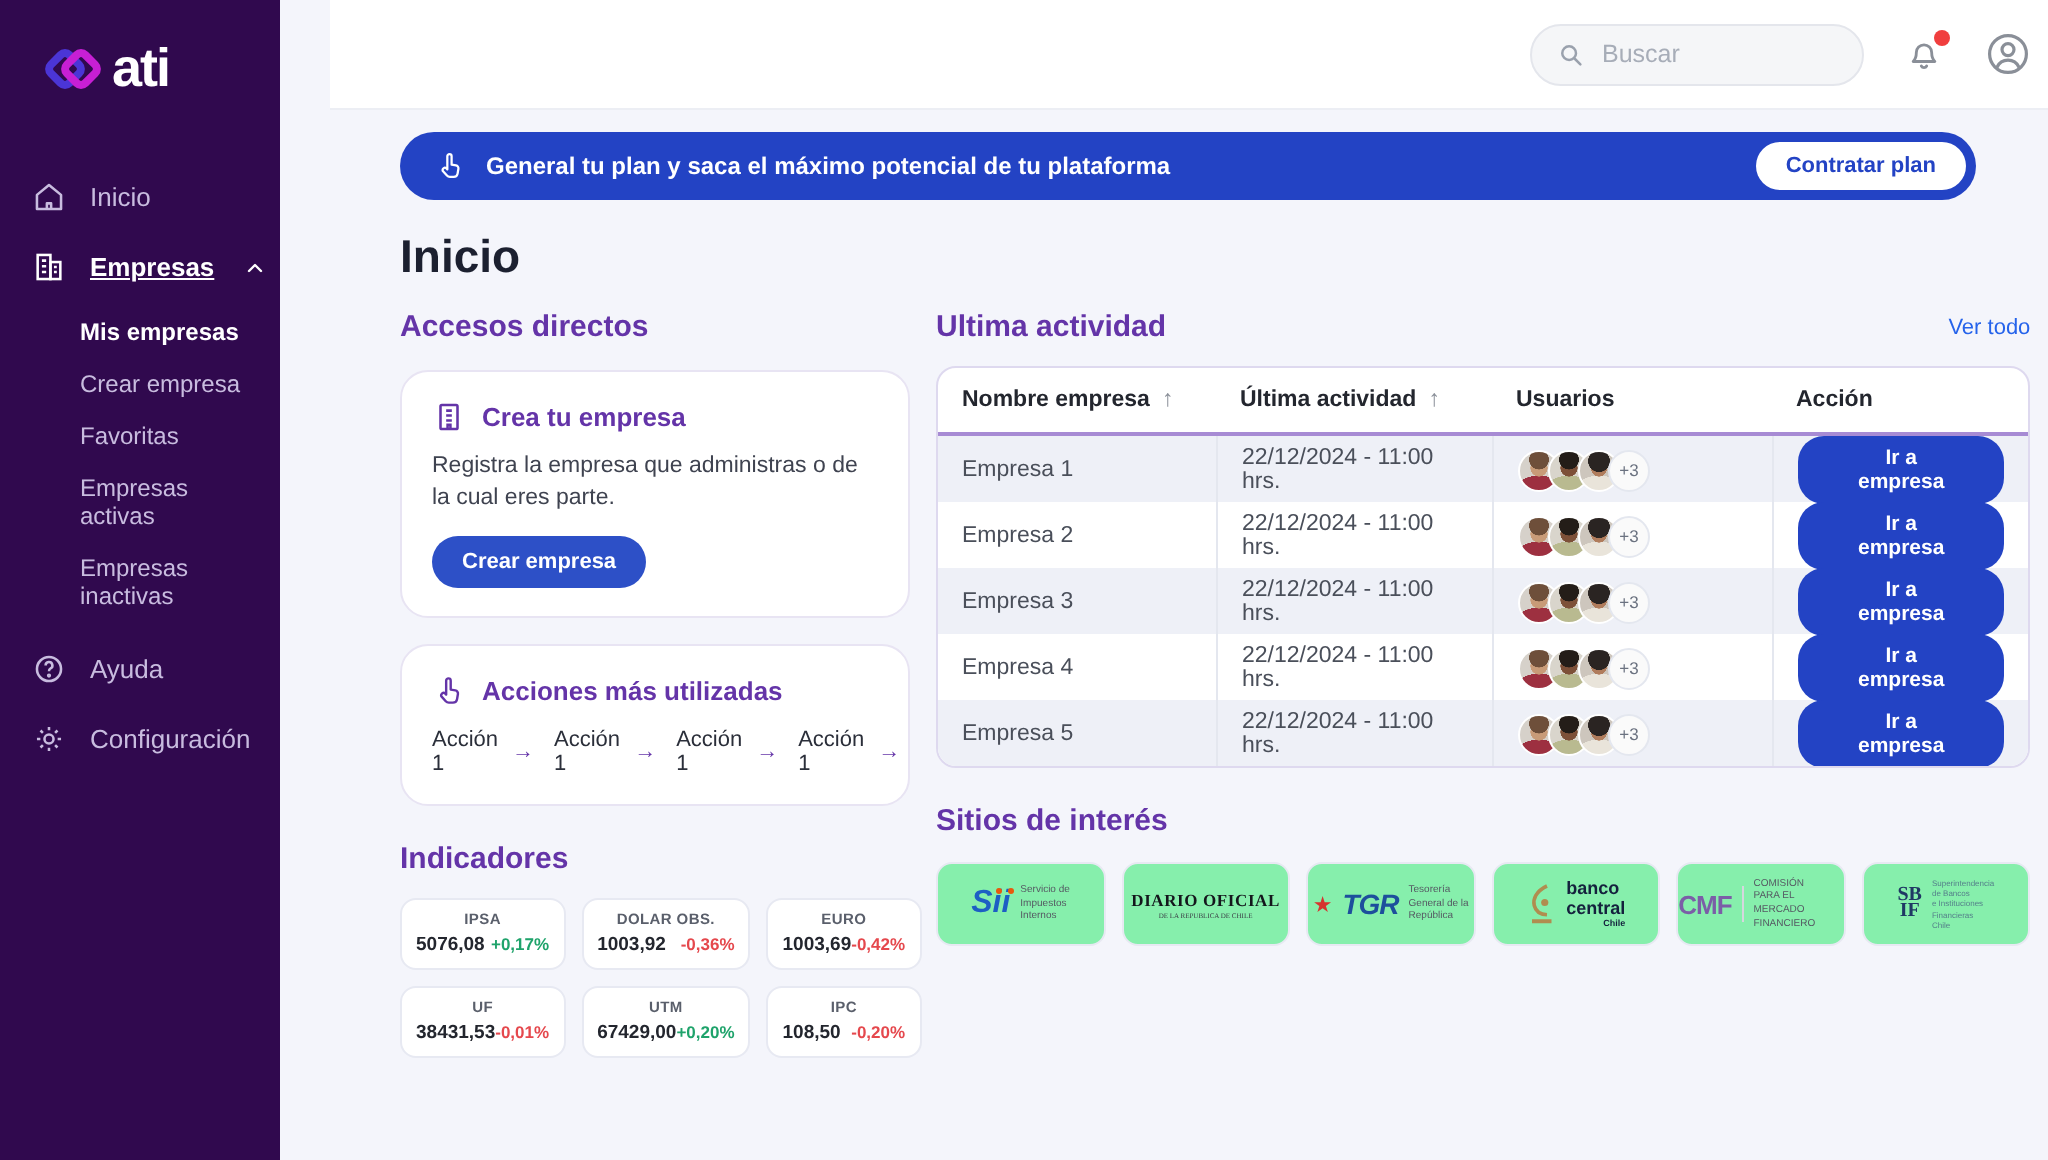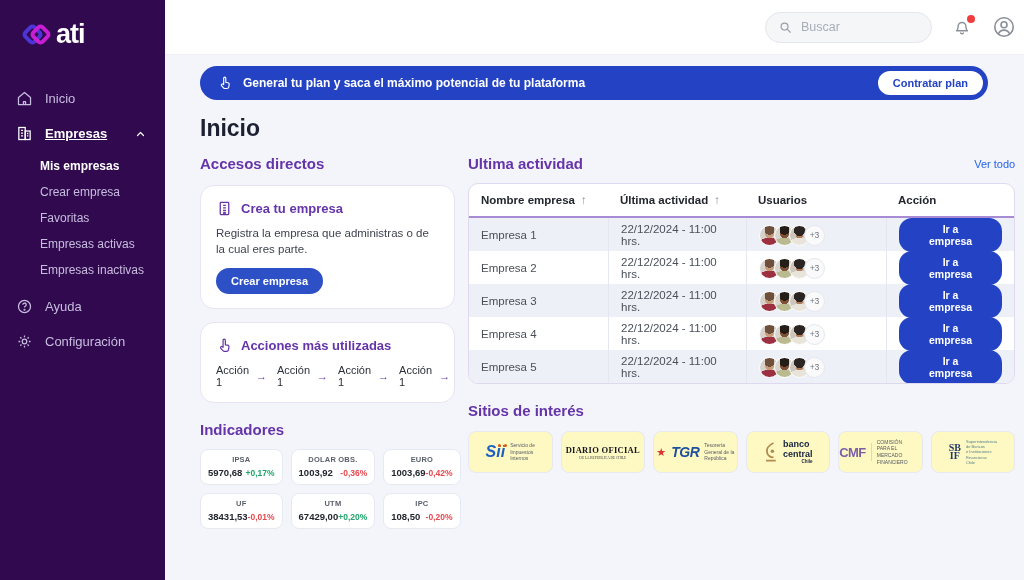--- a/index.html
+++ b/index.html
@@ -1,20 +1,20 @@
 <!DOCTYPE html>
 <html><head>
 <meta charset="utf-8">
 <style>
   * { margin:0; padding:0; box-sizing:border-box; }
   html,body { width:1024px; height:580px; overflow:hidden;
     font-family:"Liberation Sans", sans-serif; background:#f4f5fb; color:#23262e; }
 
   
-  .sidebar { position:absolute; left:0; top:0; width:165px; height:580px;
+  .sidebar { position:absolute; left:0; top:0; width:140px; height:580px;
     background:#30094e; color:#c8bcdf; z-index:5; }
   .logo { display:flex; align-items:center; padding:14px 0 0 24px; height:55px; }
   .logo-mark { display:flex; align-items:center; }
   .logo-d { width:17px; height:17px; border-radius:5px; transform:rotate(45deg); }
   .logo-d1 { border:4px solid #4b35d6; margin-right:-9px; }
   .logo-d2 { border:4px solid #c71fd4; position:relative; z-index:2; }
   .logo-text { color:#fff; font-size:27px; font-weight:800; letter-spacing:-1px; margin-left:7px; }
   .nav { margin-top:26px; }
   .nav-item { display:flex; align-items:center; gap:12px; padding:9px 16px; font-size:13px; cursor:pointer; }
   .nav-item svg { width:17px; height:17px; flex:0 0 17px; }
@@ -103,21 +103,21 @@
   .av3 { background:
     radial-gradient(circle at 50% 24%, #2a2422 0 31%, transparent 32%),
     radial-gradient(circle at 50% 44%, #b07c5c 0 27%, transparent 28%),
     radial-gradient(ellipse 62% 38% at 50% 100%, #e9e4da 0 99%, transparent 100%), #cdc6bd; }
   .av-more { width:21px; height:21px; border-radius:50%; background:#fafafa; border:1px solid #e4e7ef;
     font-size:8.5px; color:#6b7280; display:flex; align-items:center; justify-content:center; z-index:1; }
   .btn-go { background:#2343c4; color:#fff; border:none; border-radius:13px; padding:5px 30px;
     font-size:10.5px; font-weight:600; font-family:"Liberation Sans", sans-serif; cursor:pointer; }
 
   .sites-row { display:flex; gap:8px; margin-top:12px; }
-  .site-card { flex:1; height:42px; background:#fef9c3; border:1px solid #e7e9f2; border-radius:8px;
+  .site-card { flex:1; height:42px; background:#86efac; border:1px solid #e7e9f2; border-radius:8px;
     display:flex; align-items:center; justify-content:center; gap:5px; cursor:pointer; overflow:hidden; }
   .tiny { font-size:5px; line-height:1.35; color:#555a63; white-space:pre-line; }
   .sii-mark { position:relative; font-size:16px; font-weight:800; color:#1d5fc4; font-style:italic; }
   .sii-mark::before, .sii-mark::after { content:""; position:absolute; top:1px; width:3px; height:3px;
     border-radius:50%; background:#e8590c; }
   .sii-mark::before { left:12px; } .sii-mark::after { left:18px; }
   .serif { font-family:"Liberation Serif", serif; }
   .diario { text-align:center; }
   .diario-title { font-size:8.5px; font-weight:700; color:#14161c; letter-spacing:.3px; }
   .diario-sub { font-size:3.5px; color:#3a3d45; margin-top:1px; }
@@ -263,21 +263,21 @@
               <span class="arr">→</span>
             </span>
         </div>
       </div>
 
       <h2 class="section-gap">Indicadores</h2>
       <div class="ind-grid">
         <div class="ind-card">
           <div class="ind-label">IPSA</div>
           <div class="ind-row">
-              <span class="ind-value">5970,68</span>
+              <span class="ind-value">5076,08</span>
               <span class="ind-change up">+0,17%</span>
             </div>
         </div>
         <div class="ind-card">
           <div class="ind-label">DOLAR OBS.</div>
           <div class="ind-row">
               <span class="ind-value">1003,92</span>
               <span class="ind-change down">-0,36%</span>
             </div>
         </div>

